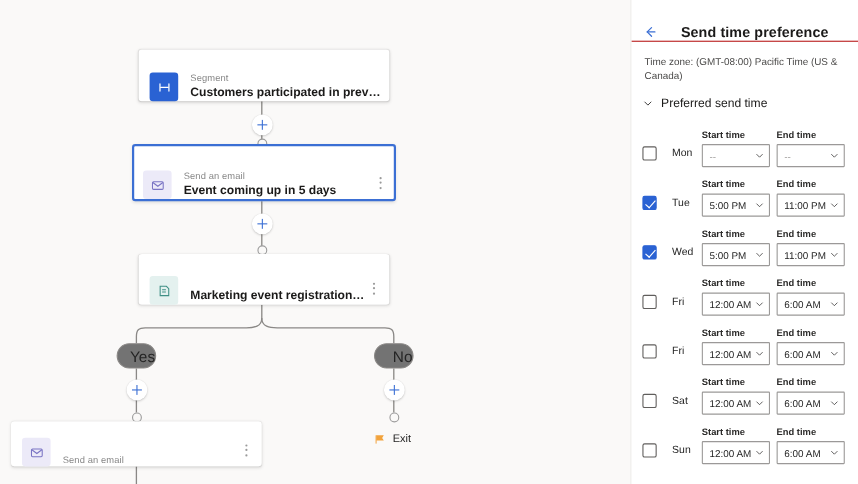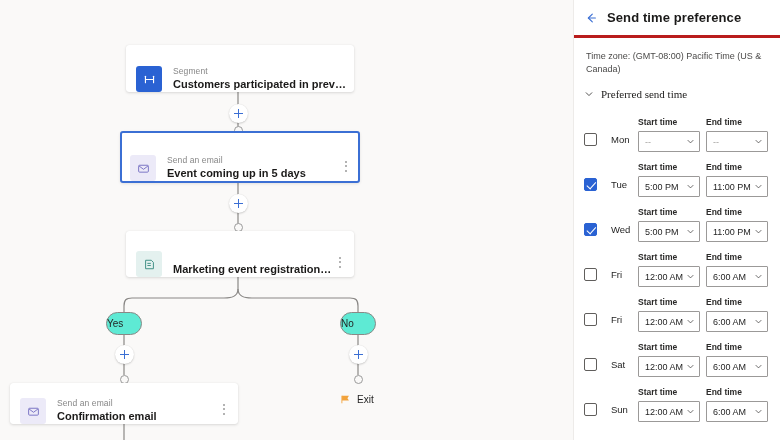--- a/index.html
+++ b/index.html
@@ -78,59 +78,59 @@
     cursor: pointer;
   }
   .addbtn::before, .addbtn::after {
     content: ""; position: absolute; background: #3b6fd4;
   }
   .addbtn::before { width: 9px; height: 1.4px; }
   .addbtn::after  { width: 1.4px; height: 9px; }
 
   .pill {
     position: absolute; height: 23px; min-width: 36px;
-    border-radius: 12px; background: #5eead4;
+    border-radius: 12px; background: #737373;
     border: 1.2px solid #8a8886;
-    display: flex; align-items: center; justify-content: flex-start;
-    font-size: 10px; color: #242424;
+    display: flex; align-items: center; justify-content: flex-end;
+    font-size: 14px; color: #242424;
   }
   .exit-node {
     position: absolute; display: flex; align-items: center; gap: 6px;
   }
   .exit-flag { width: 11px; height: 11px; display: block; }
   .exit-label { font-size: 10px; color: #242424; }
 
   
   #panel {
     position: absolute; right: 0; top: 0;
     width: 207px; height: 440px;
     background: #ffffff;
     border-left: 1px solid #edebe9;
     overflow: hidden;
   }
   .panel-header {
-    height: 38px; display: flex; align-items: center;
-    padding: 0 10px 0 9px; gap: 8px;
-    border-bottom: 3px solid #b91c1c;
+    height: 38px; display: flex; align-items: flex-end;
+    padding: 0 10px 0 9px; gap: 20px;
+    border-bottom: 1px solid #b91c1c;
   }
   .back-btn {
     width: 16px; height: 16px; flex: 0 0 16px;
     display: flex; align-items: center; justify-content: center;
     cursor: pointer;
   }
   .panel-title { font-size: 13px; font-weight: 700; color: #1b1a19; letter-spacing: .1px; }
 
   .tz-line {
     font-size: 9px; color: #4b4a49; line-height: 12.5px;
     padding: 12px 12px 0 12px;
   }
 
   .section-head {
     display: flex; align-items: center; gap: 7px;
-    padding: 13px 12px 0 10px; cursor: pointer; font-family: Liberation Serif, serif;
+    padding: 13px 12px 0 10px; cursor: pointer;
   }
   .section-head .chev { width: 10px; height: 10px; flex: 0 0 10px; }
   .section-head span { font-size: 11px; color: #1b1a19; font-weight: 400; }
 
   .days { padding: 7px 0 0 0; }
   .day-row {
     display: flex; align-items: flex-end;
     padding: 0 8px 0 10px; height: 45px;
   }
   .day-left {
@@ -264,21 +264,20 @@
 
       <div class="node" style="left:10px; top:383px; width:228px; height:41px;">
         <div class="node-icon email">
           <svg width="13" height="13" viewBox="0 0 16 16" fill="none" stroke="#7a74c4" stroke-width="1.2">
             <rect x="2" y="4" width="12" height="8.5" rx="1.2"></rect>
             <path d="M2.4 4.8 L8 9 L13.6 4.8"></path>
           </svg>
         </div>
         <div class="node-text">
           <div class="node-kind">Send an email</div>
-          <div class="node-title">Confirmation email</div>
         </div>
         <div class="node-menu">
             <i></i>
             <i></i>
             <i></i>
           </div>
       </div>
 
       <div class="exit-node" style="left:340px; top:394px;">
         <svg class="exit-flag" viewBox="0 0 16 16">

